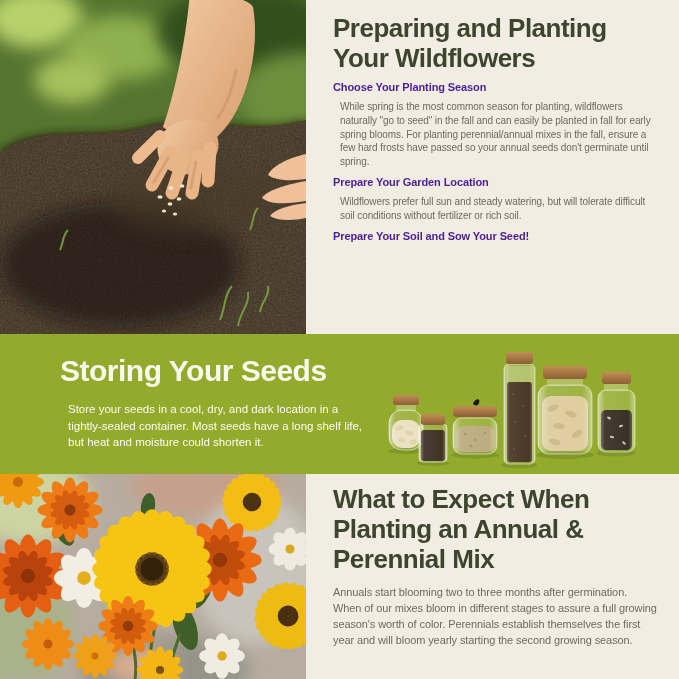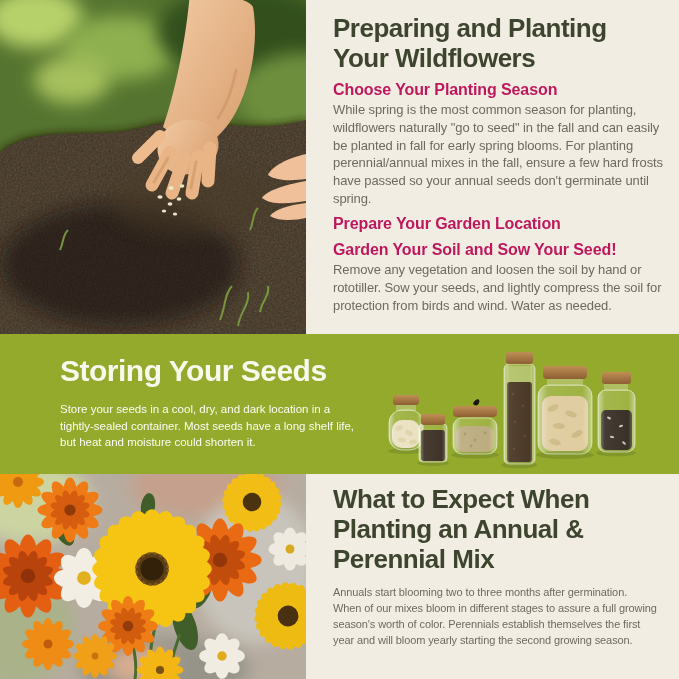--- a/index.html
+++ b/index.html
@@ -12,25 +12,25 @@
   .band{top:334px;height:140px;background:#94aa2d;}
   .bottom{top:474px;height:246px;}
   .photo{position:absolute;left:0;top:0;overflow:hidden;}
   .photo svg{display:block;}
   .photo-soil{width:306px;height:334px;}
   .photo-flowers{width:306px;height:205px;}
   .panel{position:absolute;left:306px;top:0;width:373px;box-sizing:border-box;background:#f2ede3;}
   .top-panel{height:316px;padding:13px 12px 0 27px;}
   .bottom-panel{height:205px;padding:10px 14px 0 27px;}
   .big-h{font-size:26px;font-weight:bold;color:#3e452f;line-height:1.16;letter-spacing:-0.5px;margin:0 0 6px 0;}
-  .sub-title{font-size:16px;font-weight:bold;color:#be185d;letter-spacing:-0.1px;margin:8px 0 2px 0;}
-  .sub-body{font-size:13px;color:#6f6a61;line-height:1.36;letter-spacing:-0.1px;margin:0;}
+  .sub-title{font-size:11px;font-weight:bold;color:#4c1d95;letter-spacing:-0.1px;margin:8px 0 2px 0;}
+  .sub-body{font-size:10px;color:#6f6a61;line-height:1.36;letter-spacing:-0.1px;margin:7px;}
   .band-text{position:absolute;left:60px;top:20px;width:312px;}
   .band-h{font-size:30px;font-weight:bold;color:#f8f8ec;letter-spacing:-0.5px;margin:0 0 13px 0;}
-  .band-body{font-size:11.5px;color:#fcfcf2;line-height:1.45;margin:0;width:300px;}
+  .band-body{font-size:11.5px;color:#fcfcf2;line-height:1.45;margin:8px;width:300px;}
   .jars{position:absolute;right:0;top:0;width:304px;height:140px;}
   .bottom-body{font-size:11px;color:#6f6a61;line-height:1.45;letter-spacing:-0.1px;margin:11px 0 0 0;width:324px;}
 </style>
 </head>
 <body>
 
 <div class="canvas">
 
   <section class="top">
     <div class="photo photo-soil">
@@ -112,24 +112,24 @@
     </div>
 
     <div class="panel top-panel">
       <h1 class="big-h">Preparing and Planting Your Wildflowers</h1>
       <div>
         <p class="sub-title">Choose Your Planting Season</p>
         <p class="sub-body">While spring is the most common season for planting, wildflowers naturally "go to seed" in the fall and can easily be planted in fall for early spring blooms. For planting perennial/annual mixes in the fall, ensure a few hard frosts have passed so your annual seeds don't germinate until spring.</p>
       </div>
       <div>
         <p class="sub-title">Prepare Your Garden Location</p>
+        <p class="sub-body">Wildflowers prefer full sun and steady watering, but will tolerate difficult soil conditions without fertilizer or rich soil.</p>
       </div>
       <div>
-        <p class="sub-title">Garden Your Soil and Sow Your Seed!</p>
-        <p class="sub-body">Remove any vegetation and loosen the soil by hand or rototiller. Sow your seeds, and lightly compress the soil for protection from birds and wind. Water as needed.</p>
+        <p class="sub-title">Prepare Your Soil and Sow Your Seed!</p>
       </div>
     </div>
   </section>
 
   <section class="band">
     <div class="band-text">
       <h2 class="band-h">Storing Your Seeds</h2>
       <p class="band-body">Store your seeds in a cool, dry, and dark location in a tightly-sealed container. Most seeds have a long shelf life, but heat and moisture could shorten it.</p>
     </div>
     <div class="jars">

